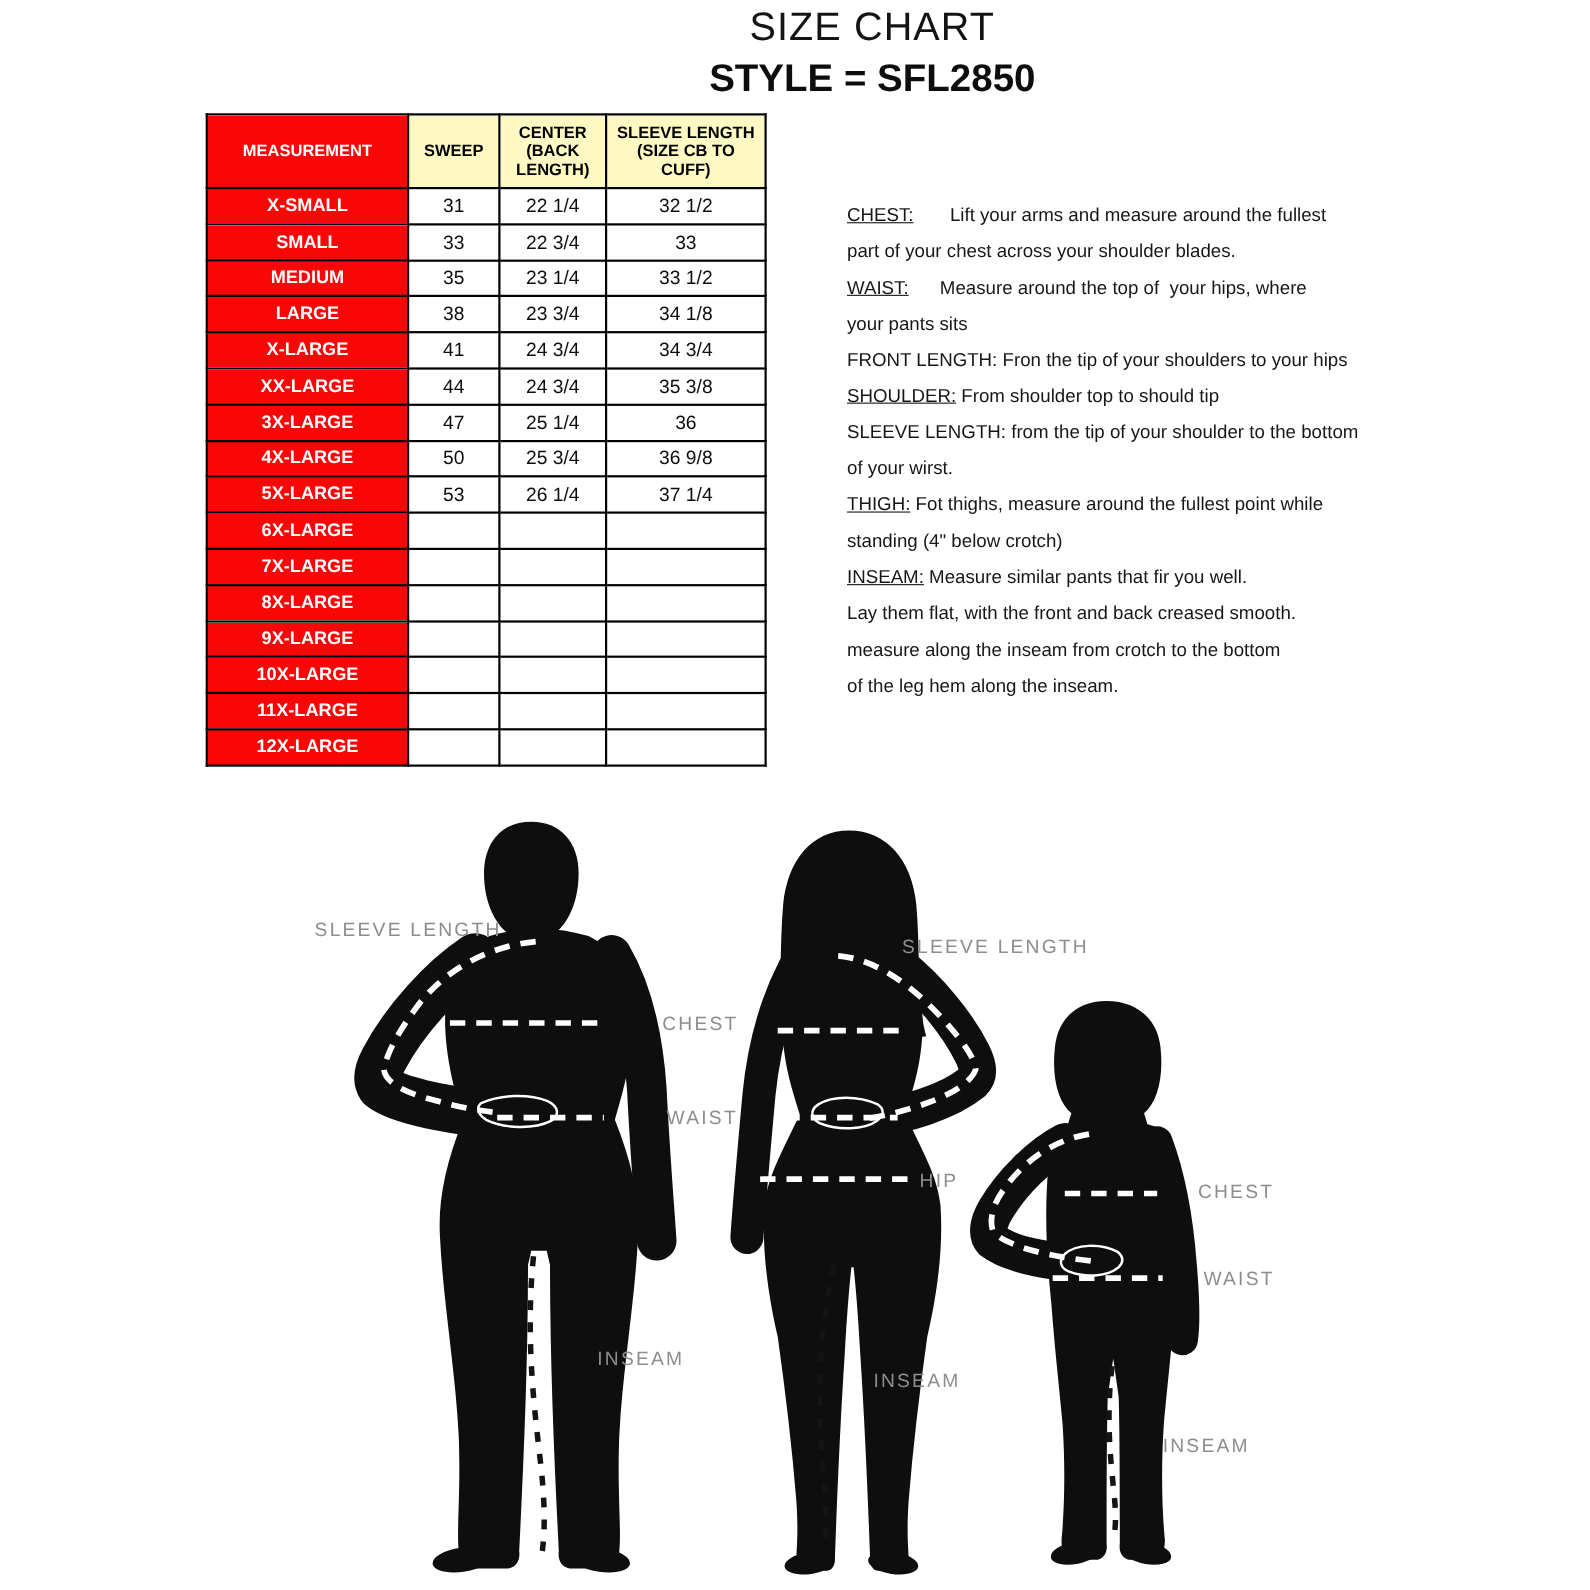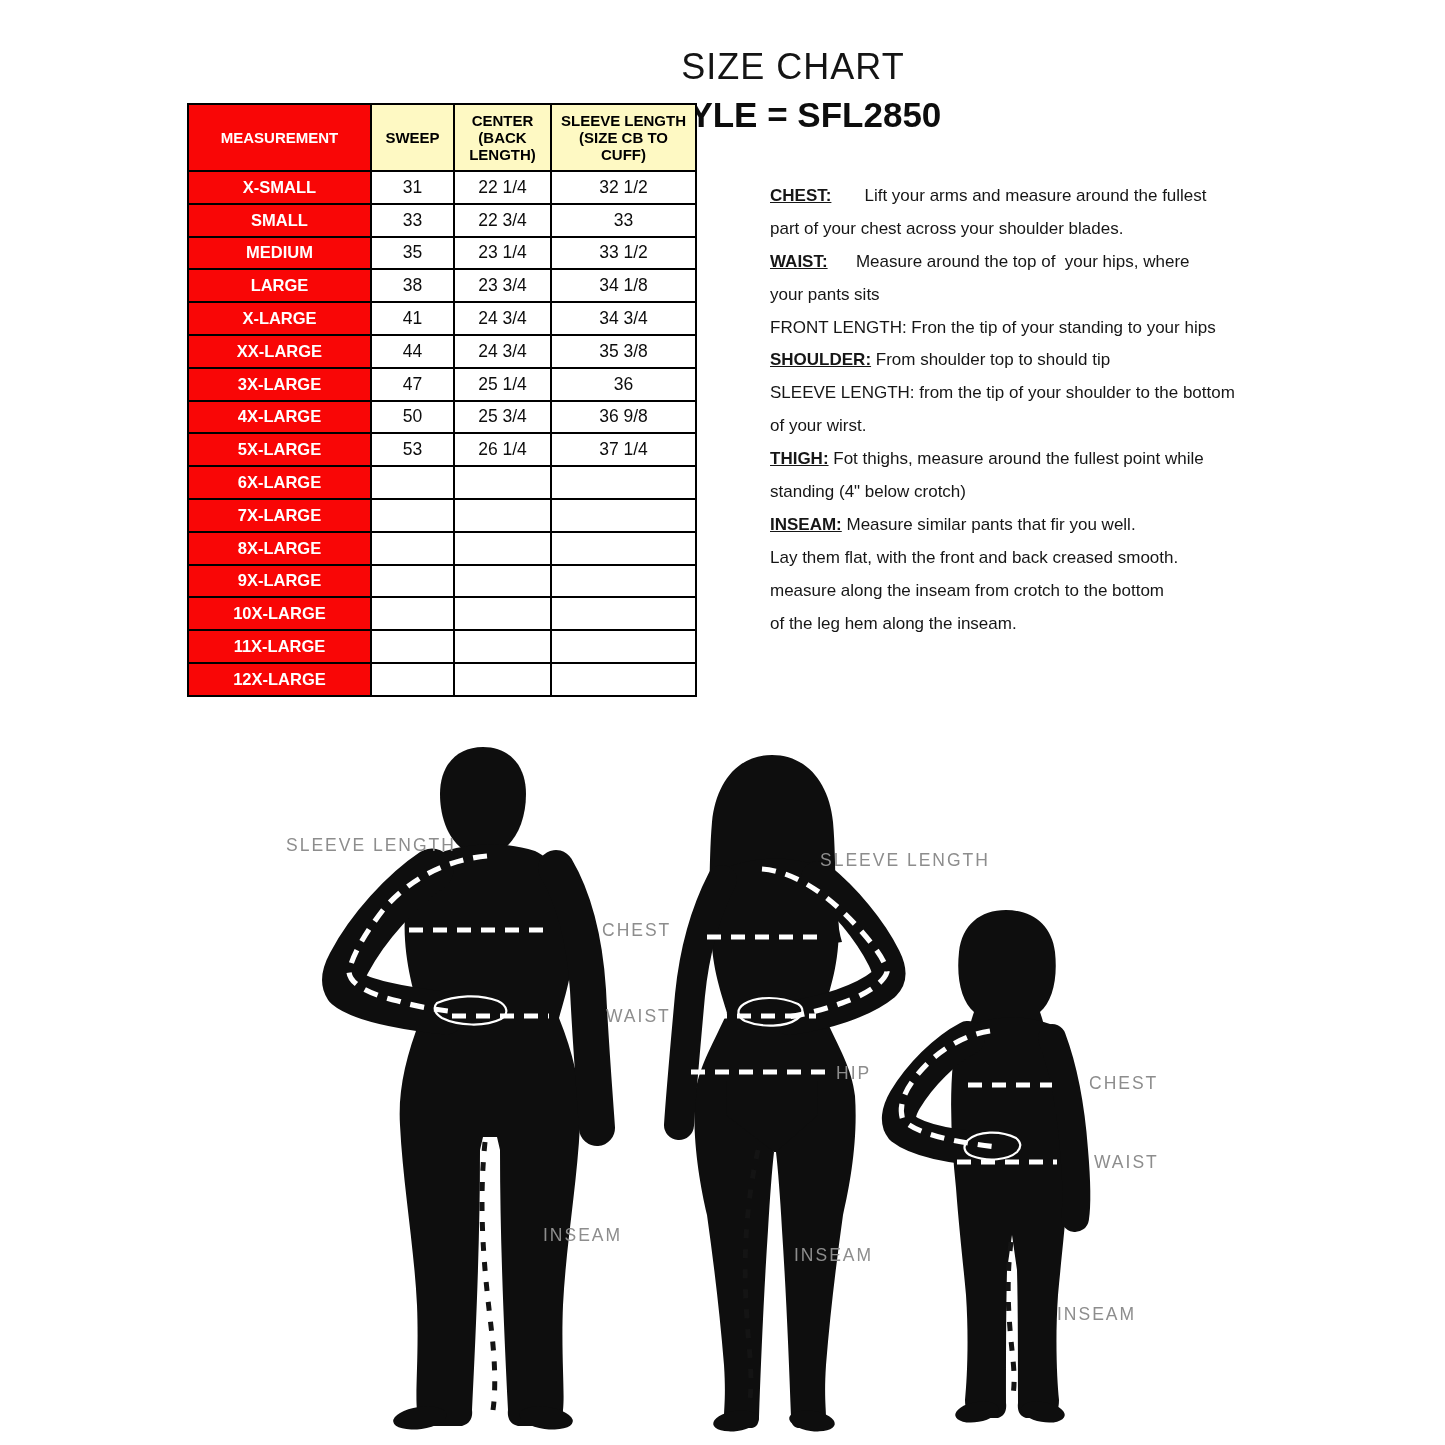--- a/index.html
+++ b/index.html
@@ -1,39 +1,39 @@
 <!DOCTYPE html>
 <html style="--red: #f90606;"><head>
 <meta charset="utf-8">
 <style>
   html,body{margin:0;padding:0;}
   body{
     width:1445px;height:1445px;background:#ffffff;position:relative;overflow:hidden;
     font-family:"Liberation Sans",sans-serif;color:#111;
   }
-  .titles{position:absolute;left:143px;top:4px;width:1300px;text-align:center;margin-top:43px;}
+  .titles{position:absolute;left:143px;top:4px;width:1300px;text-align:center;}
   .title{font-size:36px;line-height:40px;font-weight:500;letter-spacing:1px;color:#141414;}
   .subtitle{font-size:35px;line-height:40px;font-weight:bold;margin-top:8px;color:#0d0d0d;}
 
   table.size-table{
     position:absolute;left:187px;top:103px;width:508px;
     border-collapse:collapse;table-layout:fixed;border:1px solid #000;
   }
   .size-table th,.size-table td{
     border:2px solid #000;padding:0;text-align:center;vertical-align:middle;
     overflow:hidden;white-space:nowrap;
   }
   .size-table thead th{height:65px;font-size:15px;line-height:17px;font-weight:bold;background:#fef9c3;color:#000;}
   .size-table thead th.red,.size-table td.size-cell{background:var(--red,#f90606);color:#fff;font-weight:bold;}
   .size-table td.size-cell{font-size:16.5px;}
   .size-table tbody td{height:30.8px;font-size:17.5px;color:#0d0d0d;background:#fff;}
 
   .instructions{position:absolute;left:770px;top:180px;width:475px;font-size:17px;color:#161616;}
   .iline{white-space:pre;height:32.9px;line-height:32.9px;}
-  .ilabel{font-weight:bold;text-decoration:underline;margin-top:20px;}
+  .ilabel{font-weight:normal;text-decoration:underline;margin-top:20px;}
 
   svg.figures{position:absolute;left:0;top:720px;width:1445px;height:725px;}
   .sil{fill:#0e0e0e;}
   .limb{fill:none;stroke:#0e0e0e;stroke-linecap:round;stroke-linejoin:round;}
   .hand{fill:#0e0e0e;stroke:#fff;stroke-width:2.2;}
   .dashW{fill:none;stroke:#fff;stroke-width:5.2;stroke-dasharray:14 10;}
   .dashB{fill:none;stroke:#141414;stroke-width:5;stroke-dasharray:9 11;}
   .figlabel{fill:#8d8d8d;font-size:17.5px;letter-spacing:2px;font-family:"Liberation Sans",sans-serif;}
 </style>
 </head>
@@ -169,21 +169,21 @@
         <td></td>
       </tr>
     </tbody>
 </table>
 
 <div class="instructions">
     <div class="iline"><span class="ilabel">CHEST:</span><span>       Lift your arms and measure around the fullest</span></div>
     <div class="iline"><span>part of your chest across your shoulder blades.</span></div>
     <div class="iline"><span class="ilabel">WAIST:</span><span>      Measure around the top of  your hips, where</span></div>
     <div class="iline"><span>your pants sits</span></div>
-    <div class="iline"><span>FRONT LENGTH: Fron the tip of your standing to your hips</span></div>
+    <div class="iline"><span>FRONT LENGTH: Fron the tip of your shoulders to your hips</span></div>
     <div class="iline"><span class="ilabel">SHOULDER:</span><span> From shoulder top to should tip</span></div>
     <div class="iline"><span>SLEEVE LENGTH: from the tip of your shoulder to the bottom</span></div>
     <div class="iline"><span>of your wirst.</span></div>
     <div class="iline"><span class="ilabel">THIGH:</span><span> Fot thighs, measure around the fullest point while</span></div>
     <div class="iline"><span>standing (4" below crotch)</span></div>
     <div class="iline"><span class="ilabel">INSEAM:</span><span> Measure similar pants that fir you well.</span></div>
     <div class="iline"><span>Lay them flat, with the front and back creased smooth.</span></div>
     <div class="iline"><span>measure along the inseam from crotch to the bottom</span></div>
     <div class="iline"><span>of the leg hem along the inseam.</span></div>
   </div>

